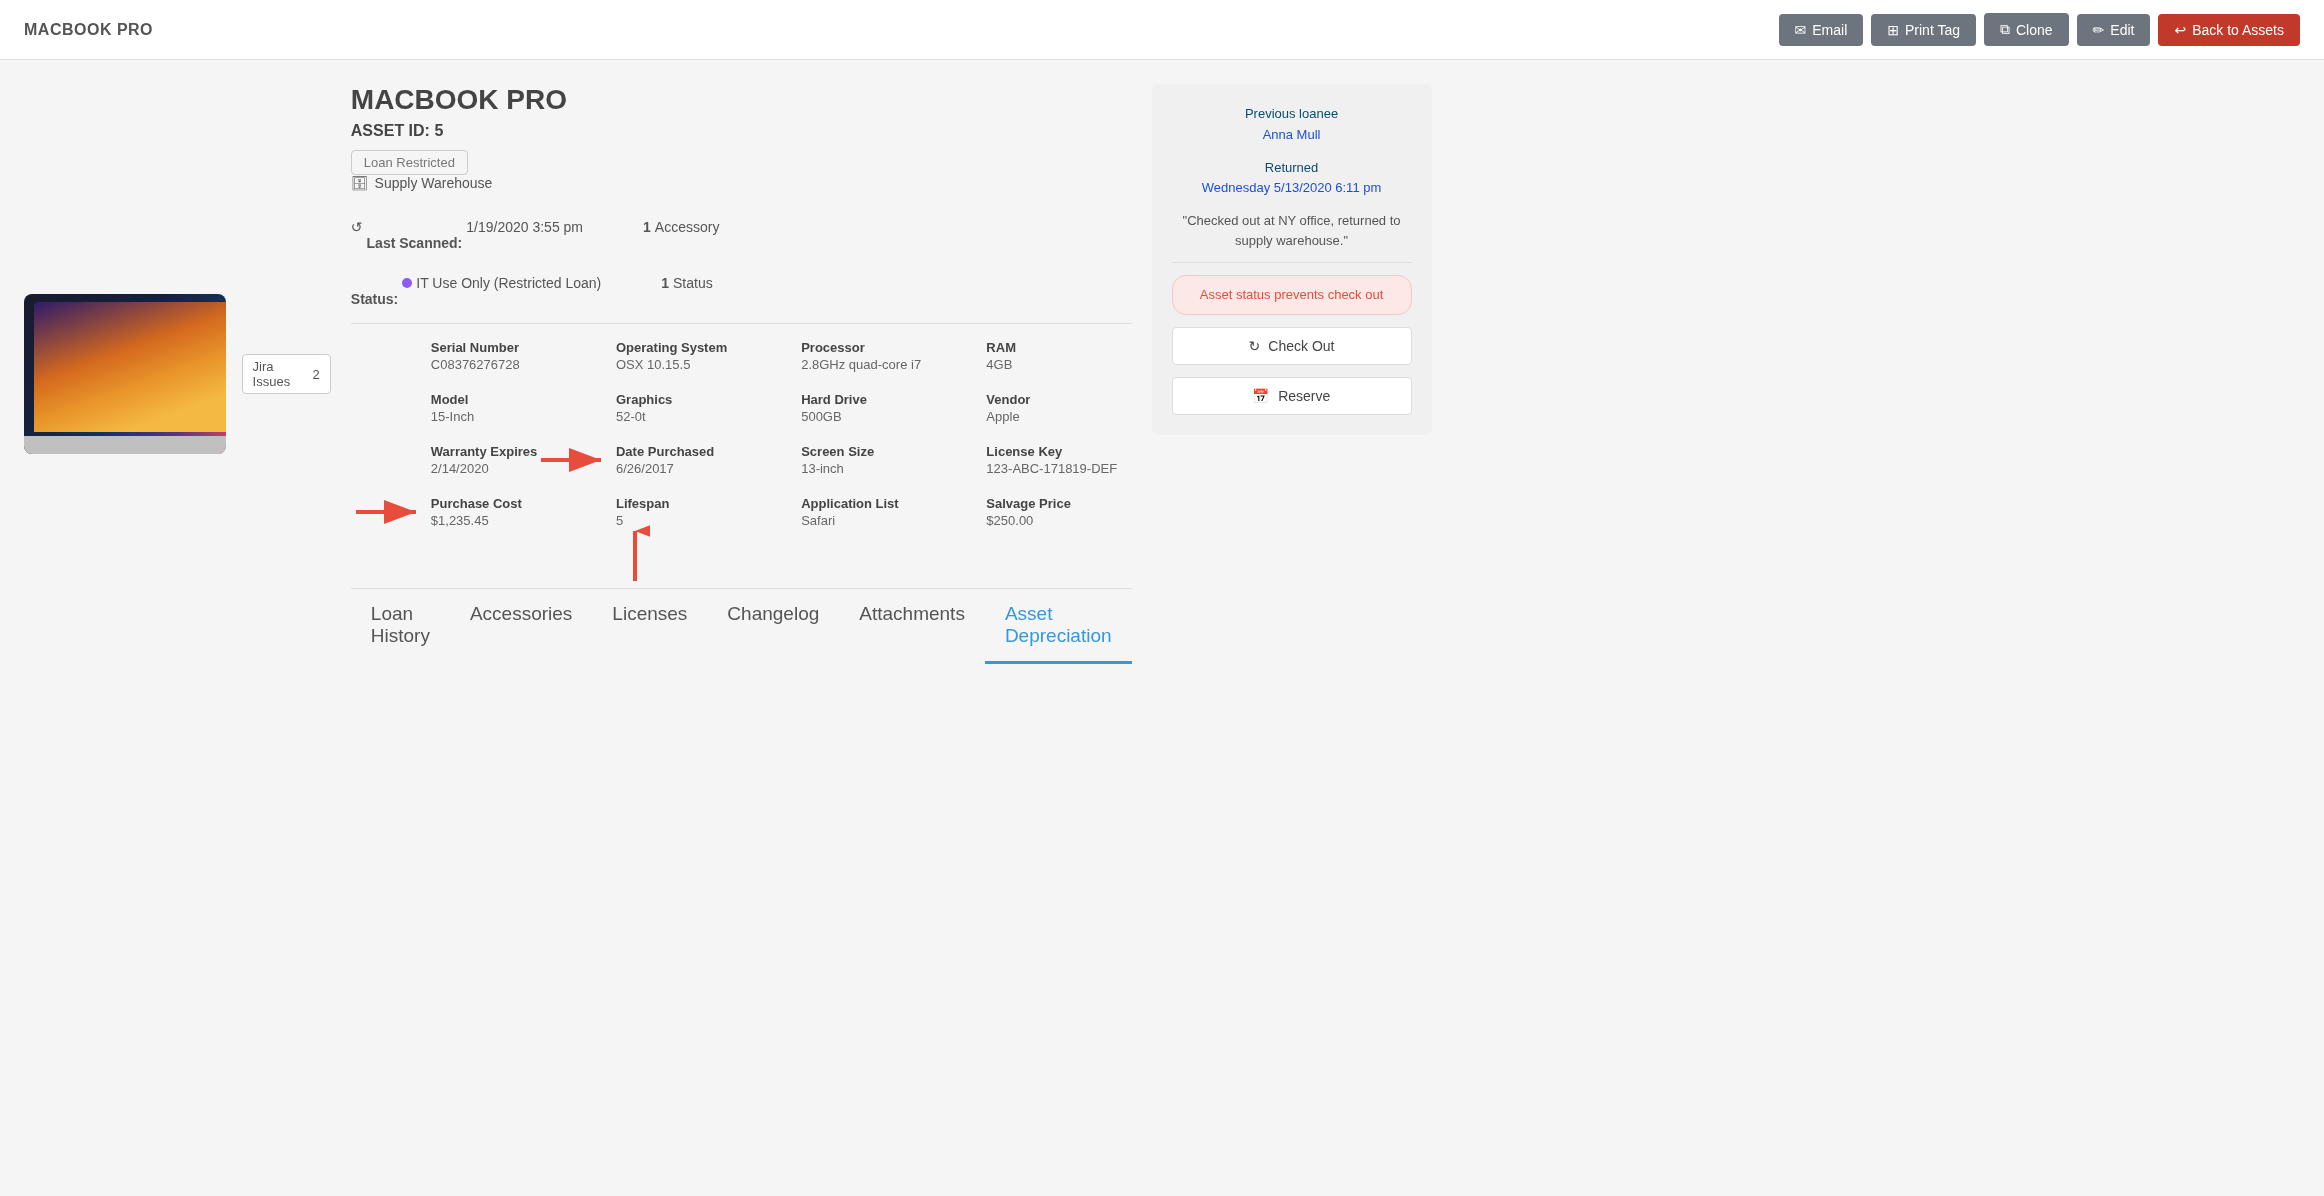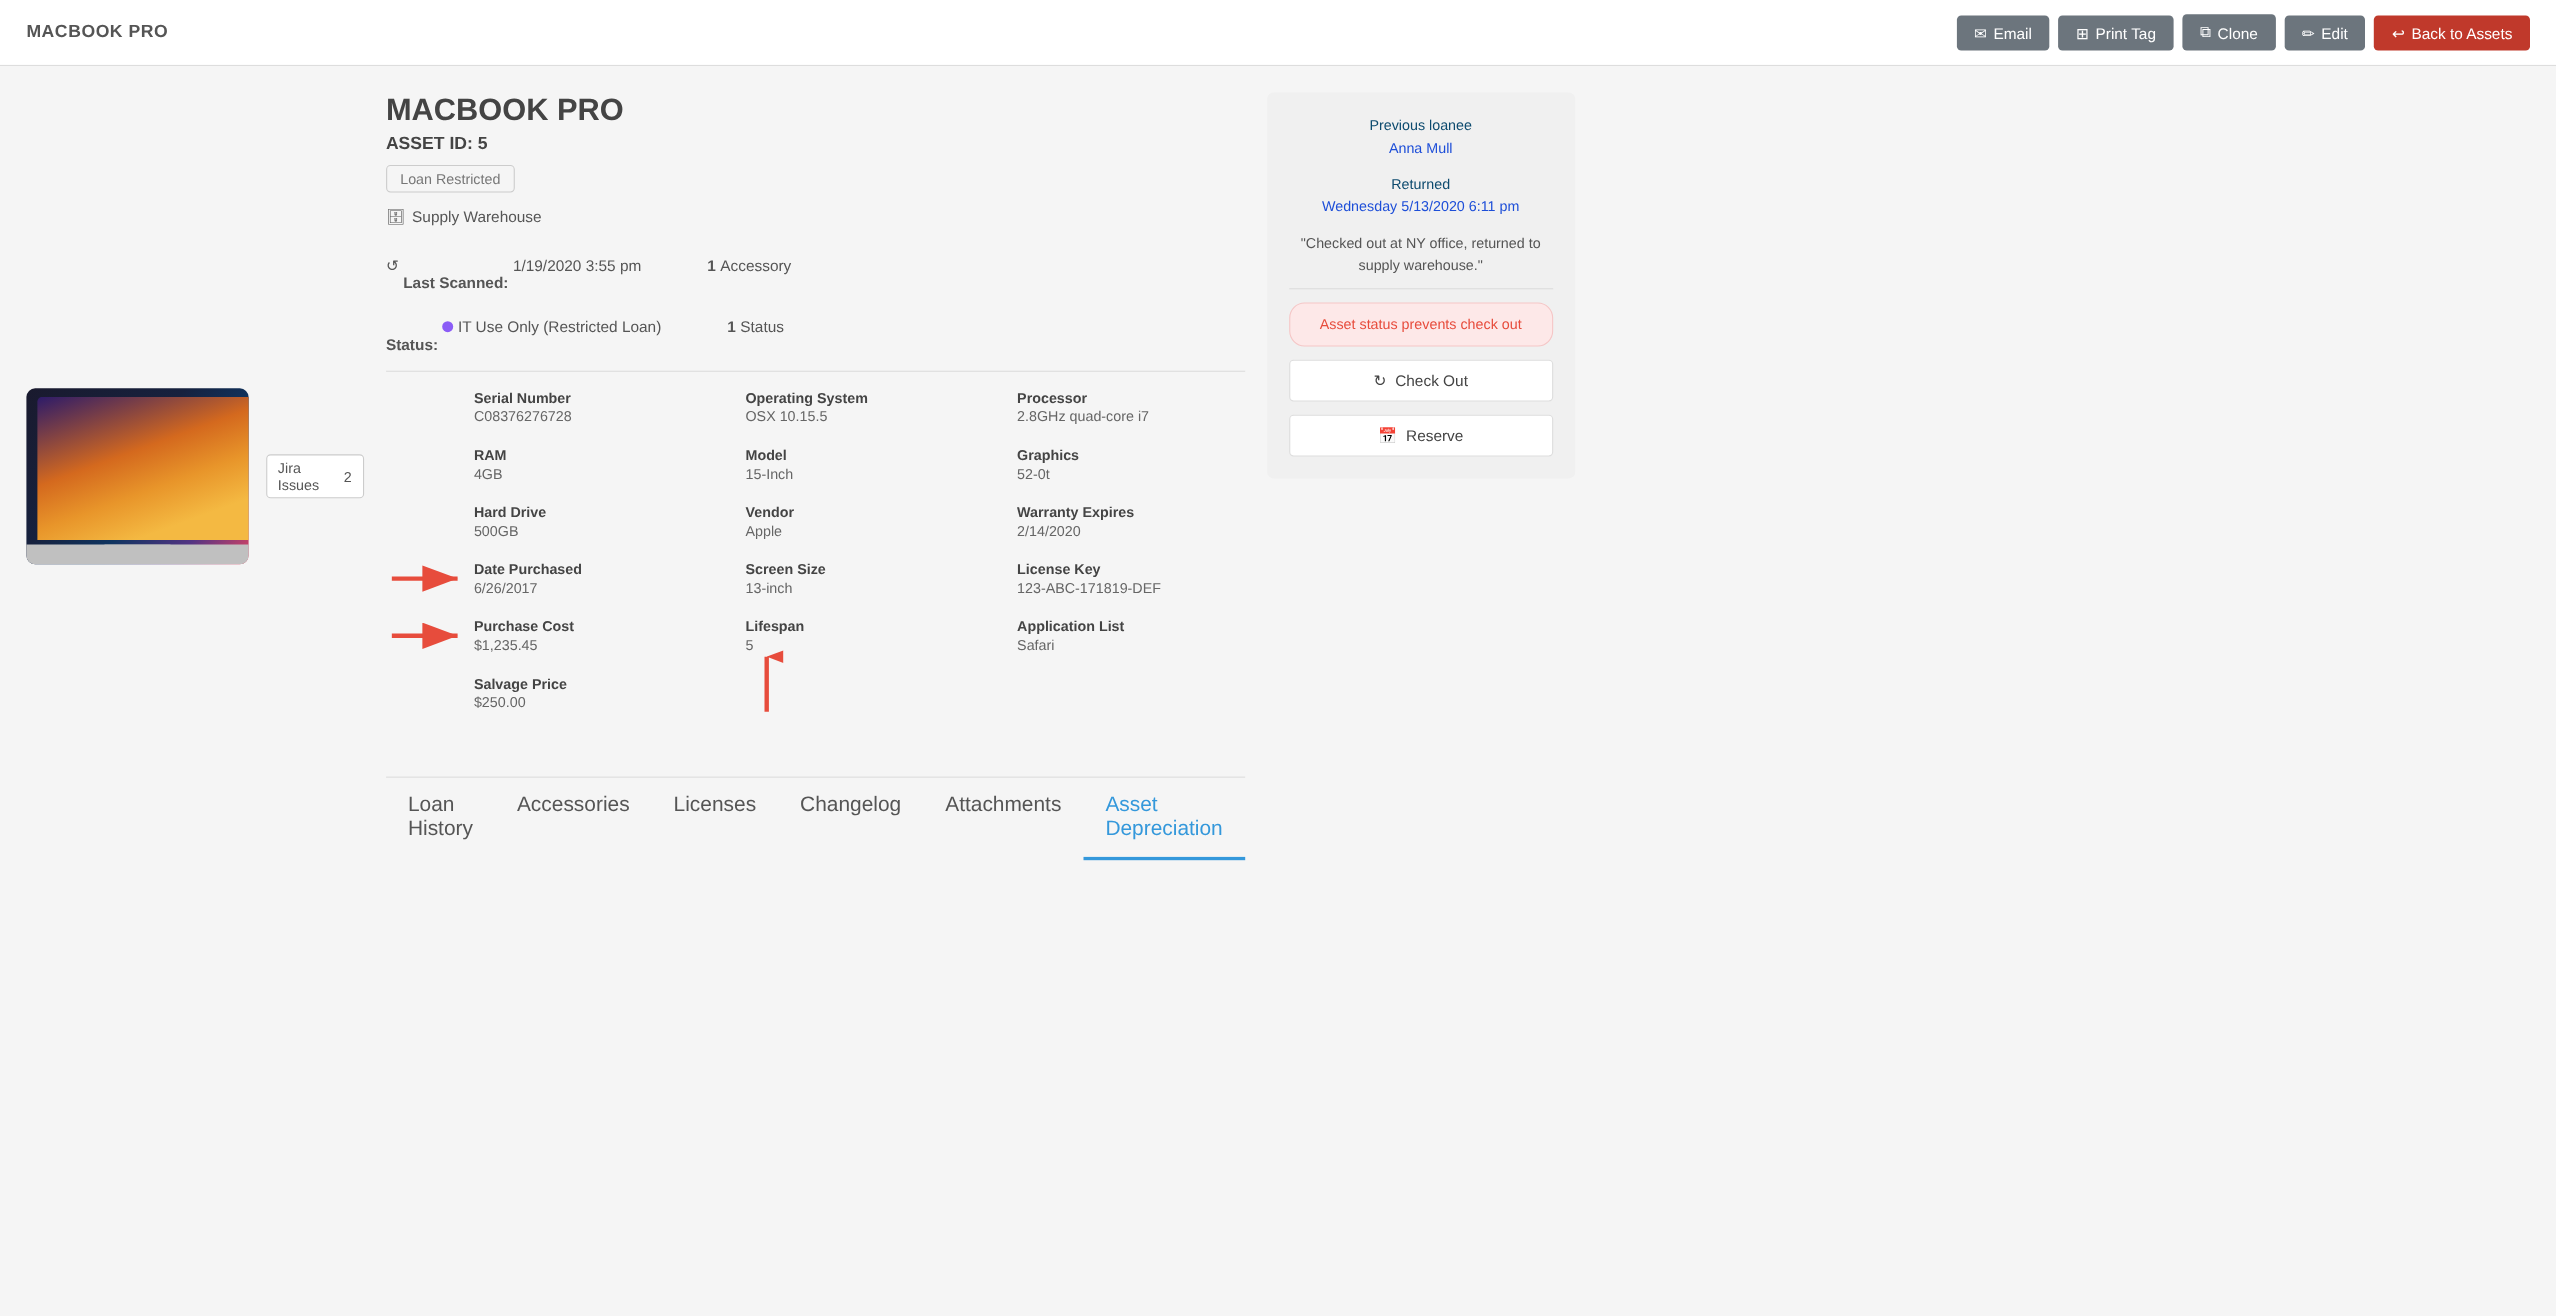--- a/index.html
+++ b/index.html
@@ -131,21 +131,20 @@
       color: #444;
       margin-bottom: 10px;
     }
     .status-badge {
       display: inline-block;
       padding: 4px 12px;
       border: 1px solid #ccc;
       border-radius: 4px;
       font-size: 13px;
       color: #777;
-      margin-bottom: 14px;
     }
     .location-row {
       display: flex;
       align-items: center;
       gap: 6px;
       margin-bottom: 12px;
       color: #555;
       font-size: 14px;
     }
     .meta-row {
@@ -170,21 +169,21 @@
     }
     .divider {
       border: none;
       border-top: 1px solid #ddd;
       margin: 16px 0;
     }
 
     
     .specs-grid {
       display: grid;
-      grid-template-columns: repeat(3, 1fr);
+      grid-template-columns: repeat(4, 1fr);
       gap: 20px 40px;
       position: relative;
     }
     .spec-item .spec-label {
       font-weight: 700;
       font-size: 13px;
       color: #444;
       margin-bottom: 2px;
     }
     .spec-item .spec-value {

